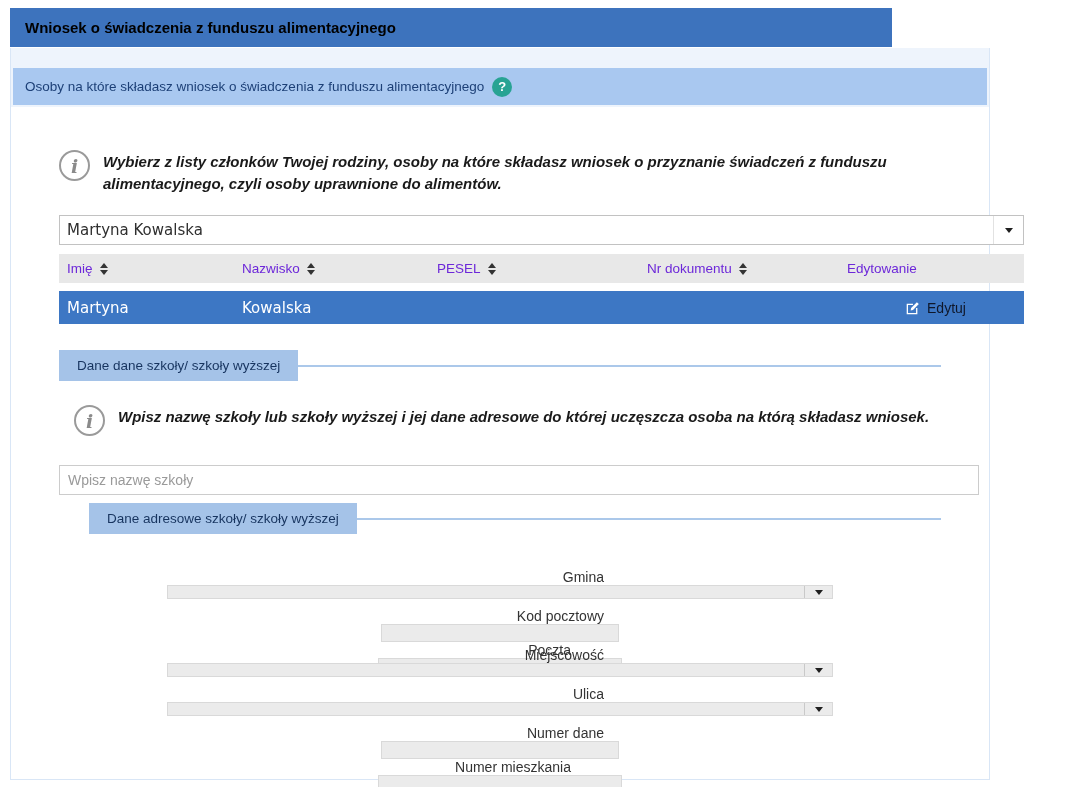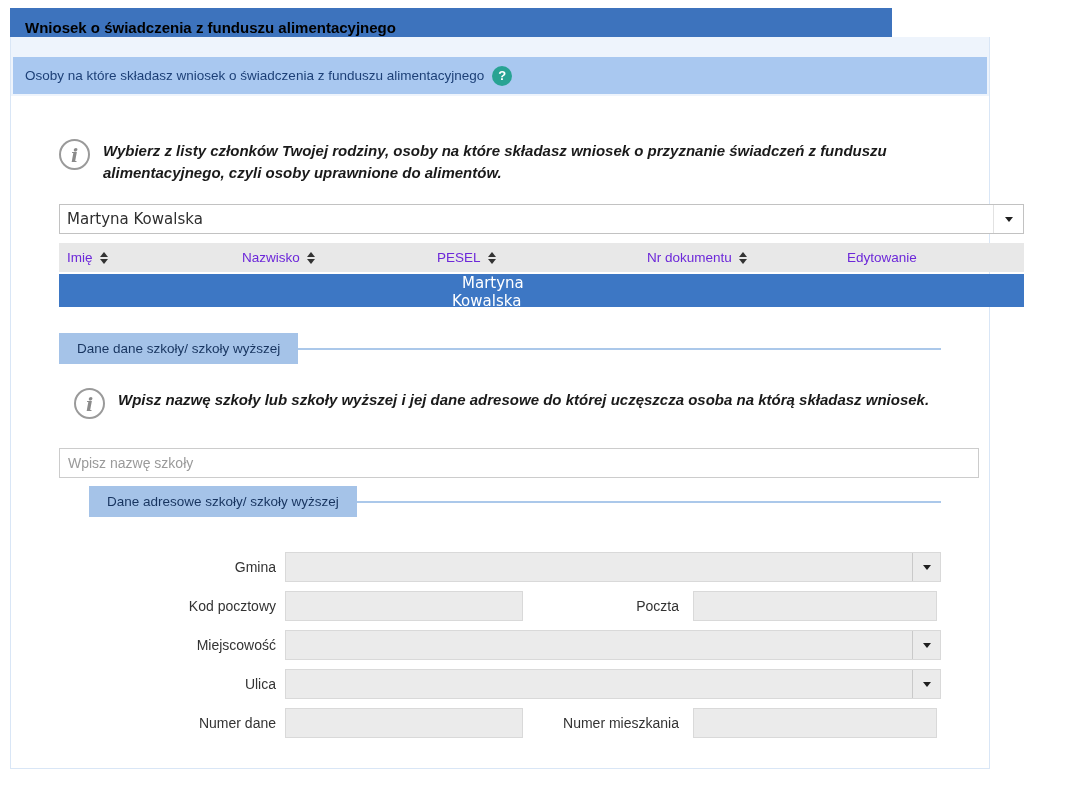--- a/index.html
+++ b/index.html
@@ -12,21 +12,21 @@
 
   
   .title-bar {
     position:absolute; left:10px; top:8px; width:882px; height:39px;
     background:#3d73bd; color:#000000; font-size:15px; font-weight:bold;
     line-height:39px; padding-left:15px;
   }
 
   
   .panel {
-    position:absolute; left:10px; top:37px; width:980px; height:732px;
+    position:absolute; left:10px; top:48px; width:980px; height:732px;
     background:#ffffff; border:1px solid #d9e6f6; border-top:none;
   }
   .strip { background:#eef4fc; height:59px; padding:20px 2px 0 2px; }
   .osoby-bar {
     background:#a9c8f0; height:37px; display:flex; align-items:center;
     padding-left:12px; color:#1d4077; font-size:13.5px;
   }
   .help-circle {
     width:20px; height:20px; border-radius:50%; background:#28a393;
     color:#fff; font-weight:bold; font-size:13px; margin-left:8px;
@@ -71,41 +71,41 @@
   }
 
   
   .ptable { margin-top:9px; width:965px; }
   .thead {
     display:flex; align-items:center; background:#e8e8e8; height:29px;
     color:#6d28d9; font-size:13.5px;
   }
   .trow {
     display:flex; align-items:center; background:#3d77c4; height:33px;
-    margin-top:2px; color:#ffffff; font-size:15px;
-    font-family:"DejaVu Sans", sans-serif; cursor:pointer;flex-direction:column;
+    margin-top:8px; color:#ffffff; font-size:15px;
+    font-family:"DejaVu Sans", sans-serif; cursor:pointer;
   }
   .c1 { width:175px; padding-left:8px; }
   .c2 { width:195px; padding-left:8px; }
   .c3 { width:210px; padding-left:8px; }
   .c4 { width:200px; padding-left:8px; }
   .c5 { flex:1; padding-left:8px; }
   .th { display:flex; align-items:center; cursor:pointer; }
   .sort-icon { display:inline-flex; flex-direction:column; margin-left:7px; row-gap:2px; }
   .tri-up {
     width:0; height:0; border-left:4px solid transparent;
     border-right:4px solid transparent; border-bottom:5px solid #333;
   }
   .tri-down {
     width:0; height:0; border-left:4px solid transparent;
     border-right:4px solid transparent; border-top:5px solid #333;
   }
   .edit-cell { display:flex; justify-content:center; }
   .edit-link {
-    display:inline-flex; align-items:flex-start; gap:7px; color:#ffffff;
+    display:inline-flex; align-items:flex-end; gap:7px; color:#0f172a;
     font-family:"Liberation Sans", sans-serif; font-size:14px; cursor:pointer;
   }
 
   
   .tab-row { display:flex; align-items:center; }
   .tab-row.t1 { margin-top:26px; }
   .tab-row.t2 { margin-top:8px; margin-left:30px; }
   .section-tab {
     background:#a5c3e8; color:#17345f; font-size:13.5px;
     padding:8px 18px; flex:0 0 auto;
@@ -117,21 +117,21 @@
   
   .school-input {
     margin-top:29px; width:920px; height:30px; border:1px solid #cccccc;
     padding-left:8px; font-size:14px; color:#333; background:#fff;
     font-family:"Liberation Sans", sans-serif;
   }
   .school-input::placeholder { color:#9a9a9a; opacity:1; }
 
   
   .form { margin-top:35px; }
-  .form-row { display:flex; align-items:center; margin-bottom:9px; height:30px; }
+  .form-row { display:flex; align-items:center; margin-bottom:9px; height:30px;flex-direction:column; }
   .form-label {
     width:226px; text-align:right; padding-right:9px;
     font-size:14px; color:#333; flex:0 0 auto;
   }
   .form-label.second {
     width:170px; padding-right:14px;
   }
   .dis-select {
     width:666px; height:30px; background:#ebebeb; border:1px solid #d9d9d9;
     display:flex; align-items:stretch;

